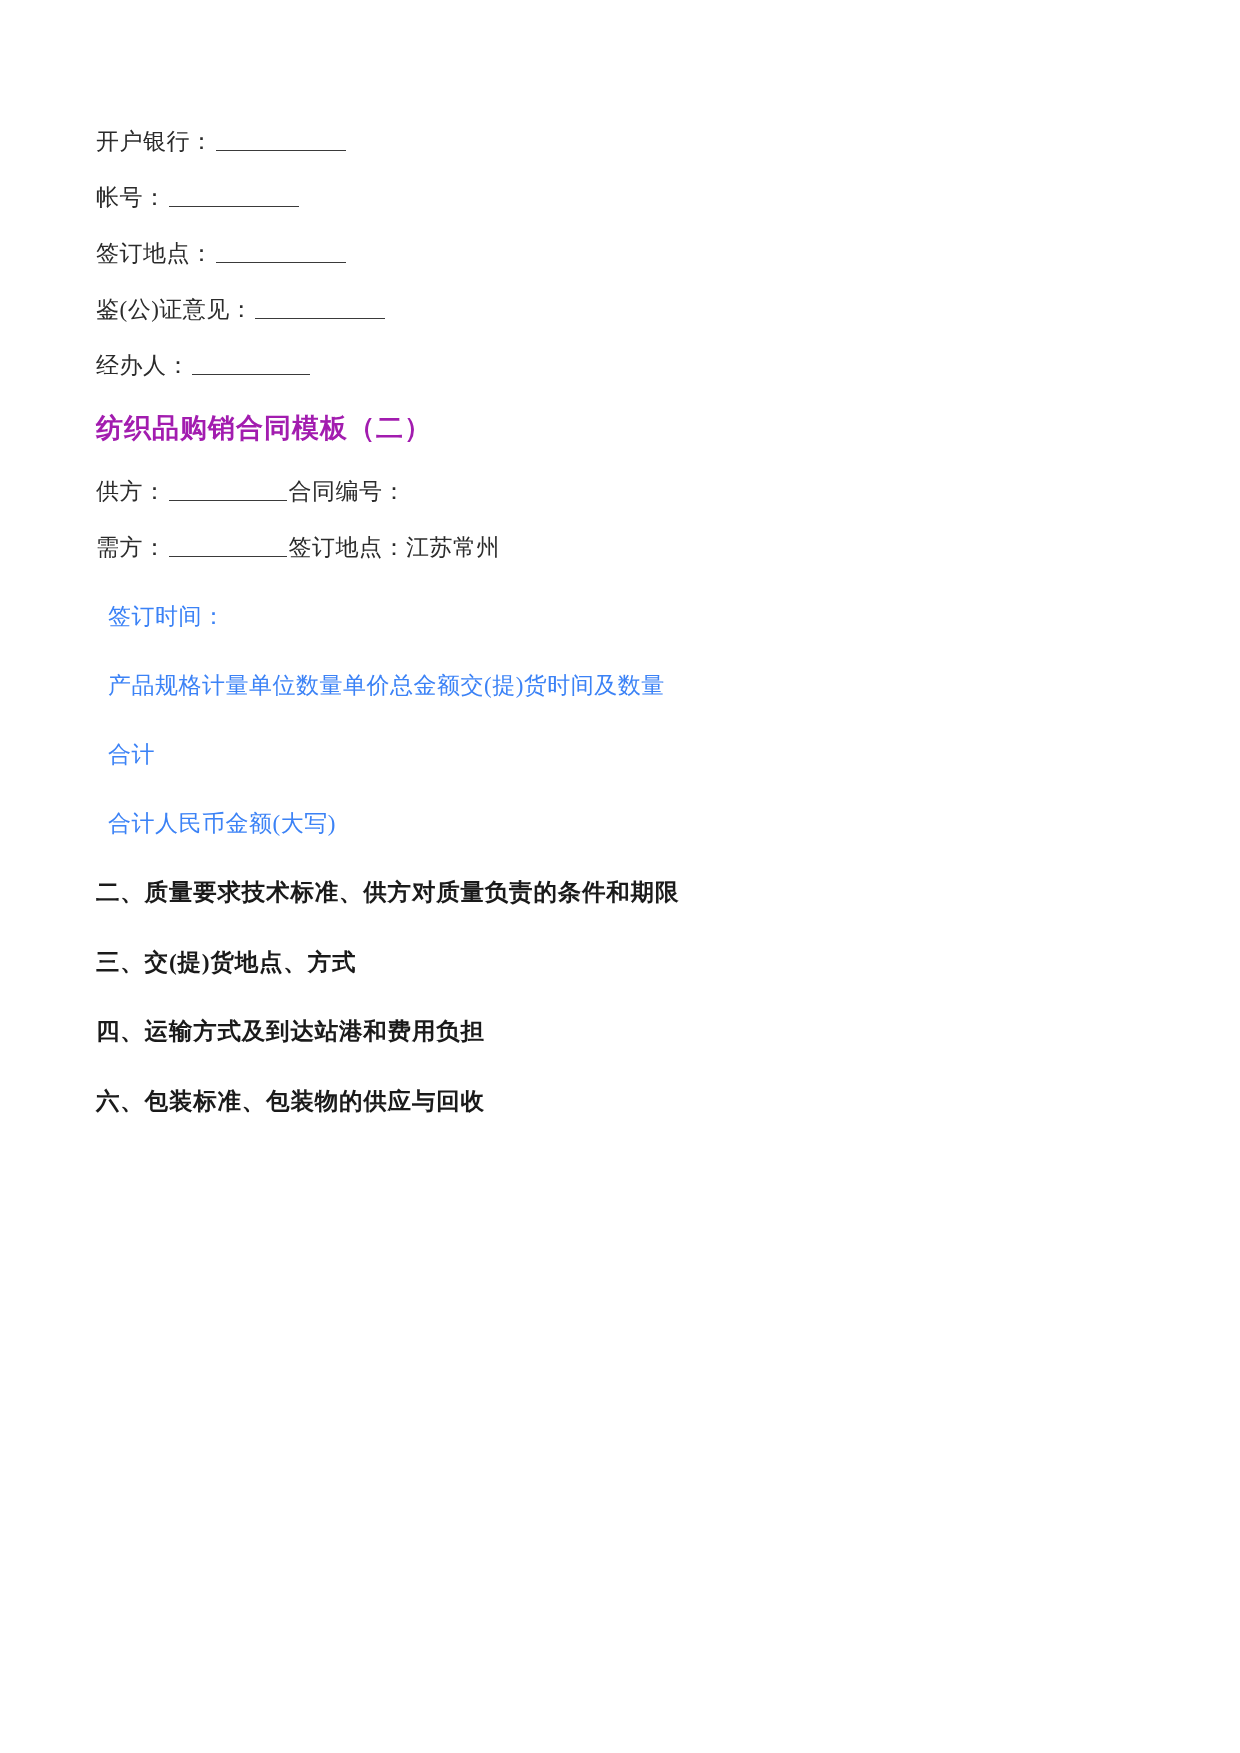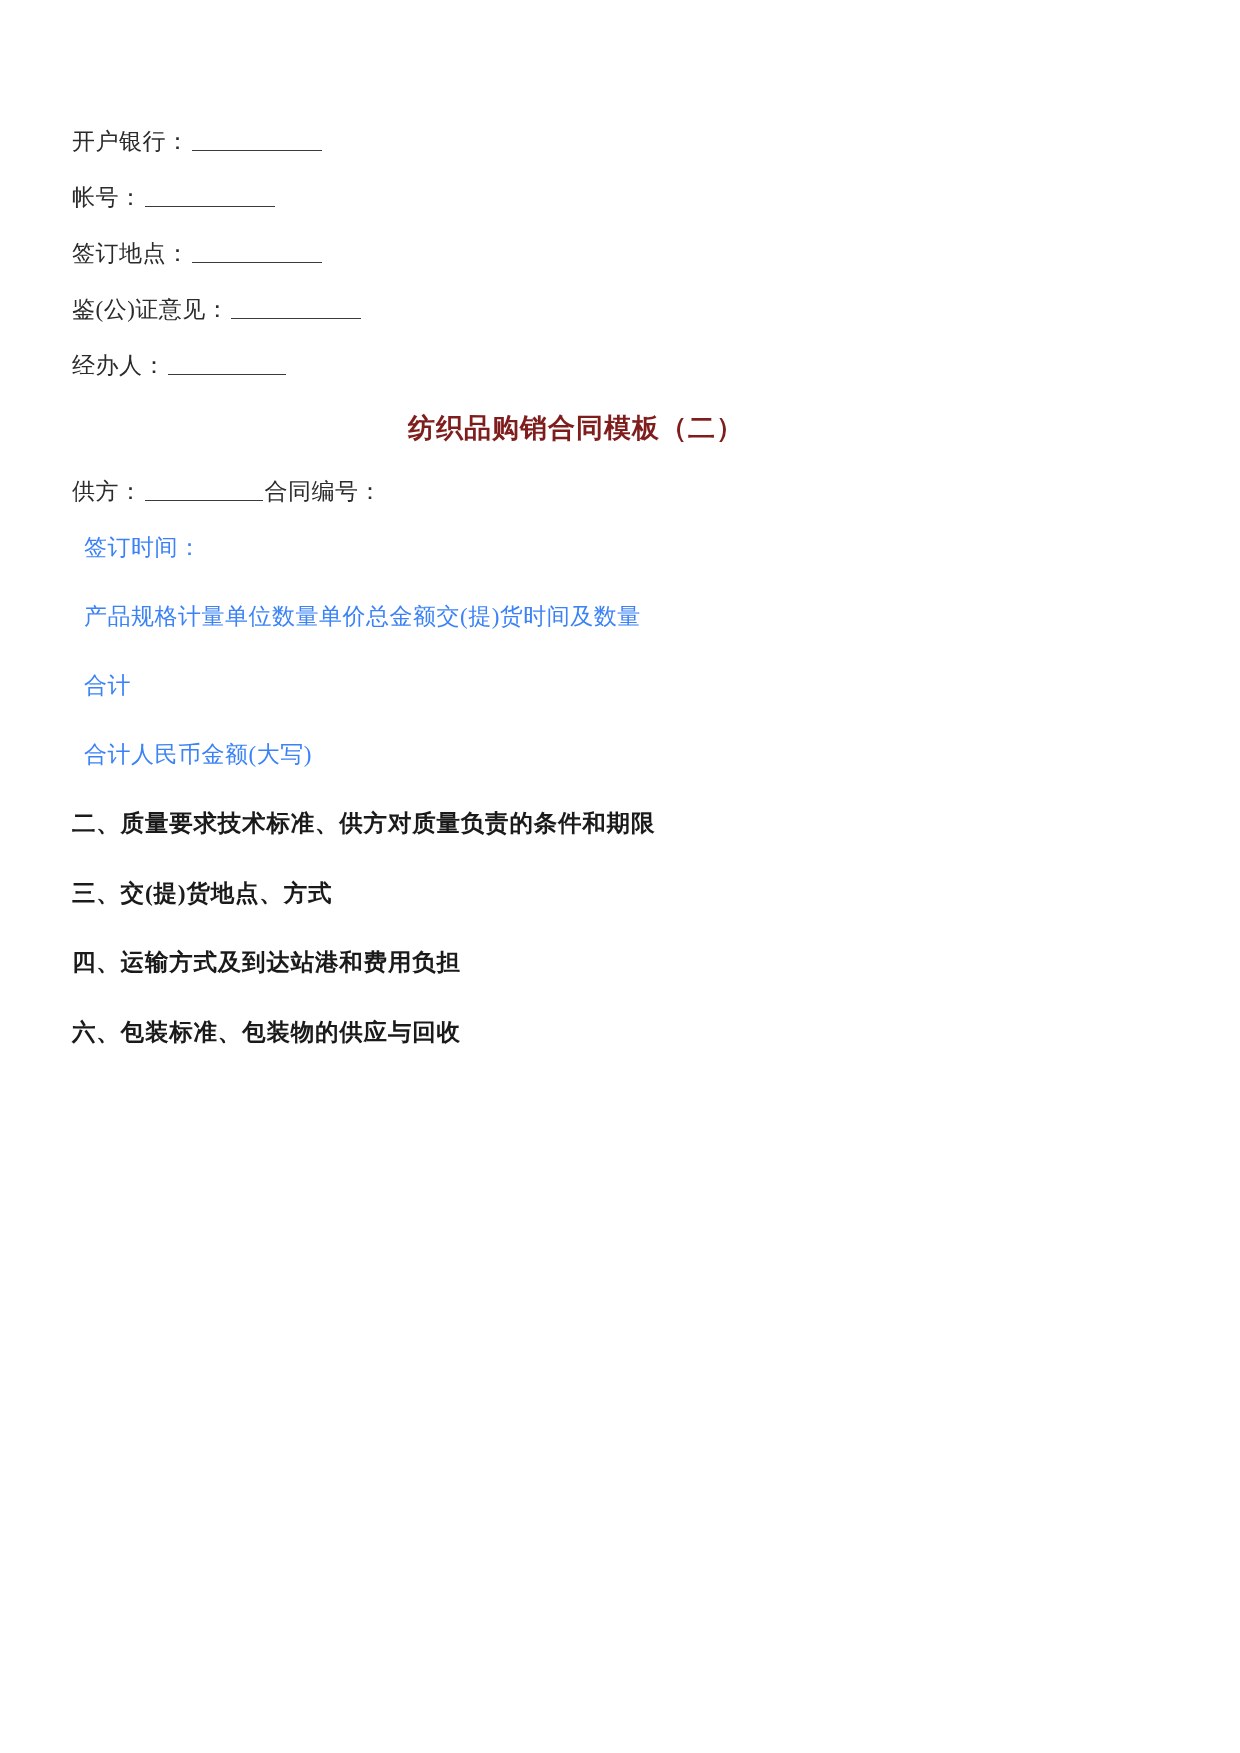--- a/index.html
+++ b/index.html
@@ -12,21 +12,21 @@
     height: 1753px;
     font-family: "Liberation Serif", "DejaVu Serif", serif;
     color: #000000;
     position: relative;
     overflow: hidden;
   }
   .page {
     box-sizing: border-box;
     width: 1240px;
     height: 1291px;
-    padding: 130px 160px 80px 72px;
+    padding: 130px 160px 80px 96px;
   }
   .line {
     font-size: 23px;
     line-height: 1.0;
     color: #2b2b2b;
     letter-spacing: 0.5px;
     margin: 0 0 33px 0;
     white-space: pre-wrap;
   }
   .blank {
@@ -34,22 +34,22 @@
     border-bottom: 1.5px solid #3a3a3a;
     width: 130px;
     height: 20px;
     vertical-align: -2px;
     margin: 0 2px;
   }
   .blank.short {
     width: 118px;
   }
   .title-red {
-    text-align: center;
-    color: #7f1d1d;
+    text-align: left;
+    color: #a21caf;
     font-weight: bold;
     font-size: 27px;
     margin: 22px 0 34px 0;
     letter-spacing: 1px;
     font-family: "Liberation Serif", "DejaVu Serif", serif;
   }
   .para {
     font-size: 23px;
     line-height: 1.0;
     color: #3b82f6;
@@ -80,20 +80,21 @@
   <div class="line"><span>签订地点：</span><span class="blank"></span></div>
 
   <div class="line"><span>鉴(公)证意见：</span><span class="blank"></span></div>
 
   <div class="line"><span>经办人：</span><span class="blank short"></span></div>
 
   <div class="title-red">纺织品购销合同模板（二）</div>
 
   <div class="line spacer-top" style=""><span>供方：</span><span class="blank short"></span><span>合同编号：</span></div>
 
+  <div class="line" style="margin-bottom:46px"><span>需方：</span><span class="blank short"></span><span>签订地点：江苏常州</span></div>
 
   <div class="para">签订时间：</div>
 
 
   <div class="para">产品规格计量单位数量单价总金额交(提)货时间及数量</div>
 
   <div class="para">合计</div>
 
   <div class="para">合计人民币金额(大写)</div>
 

